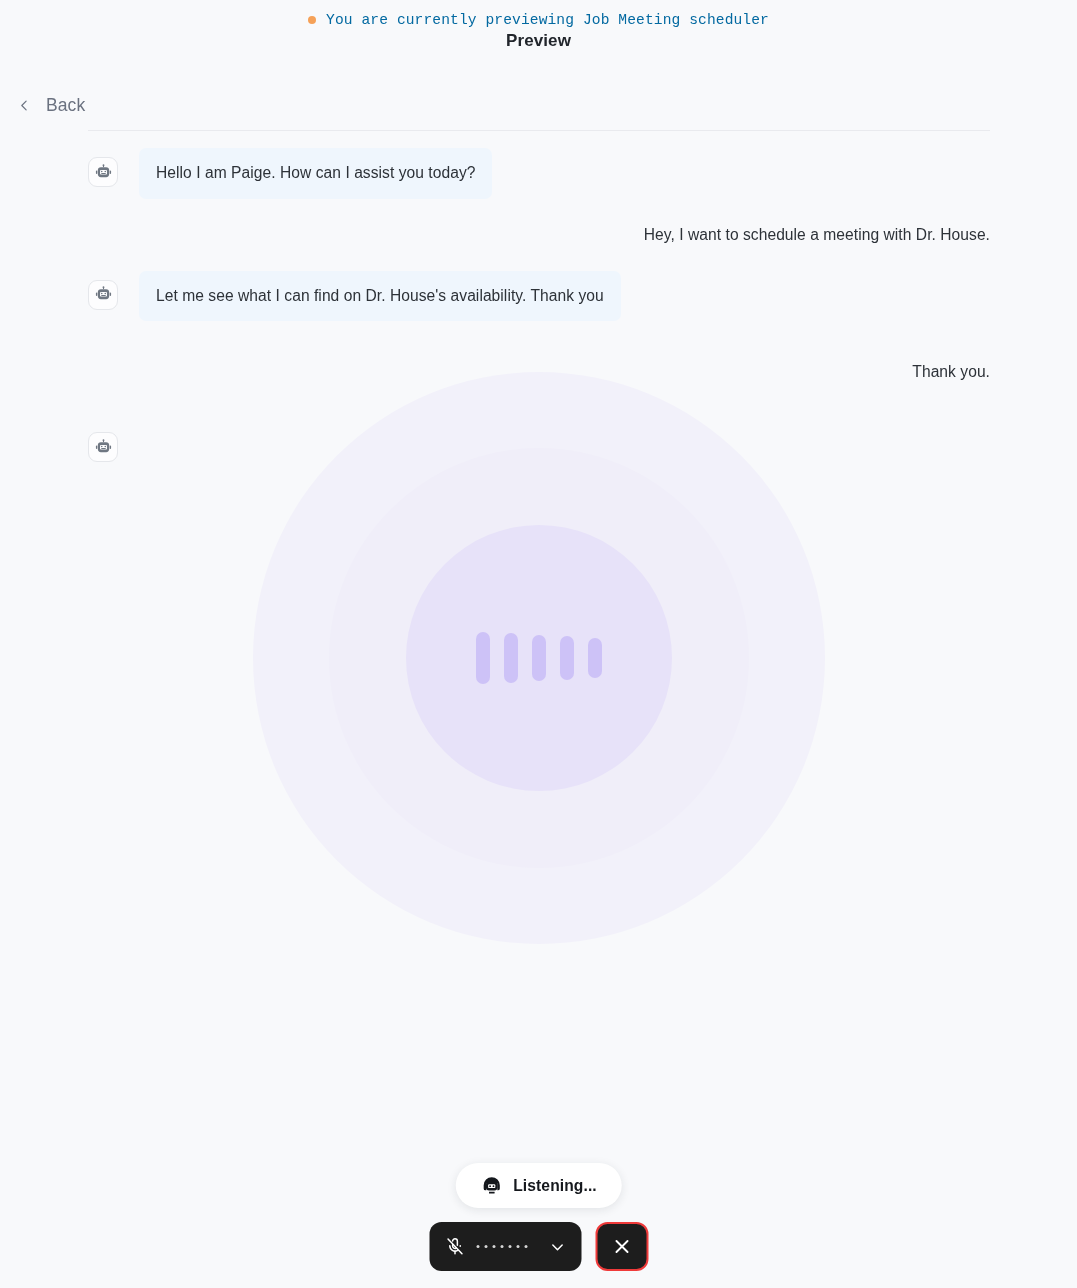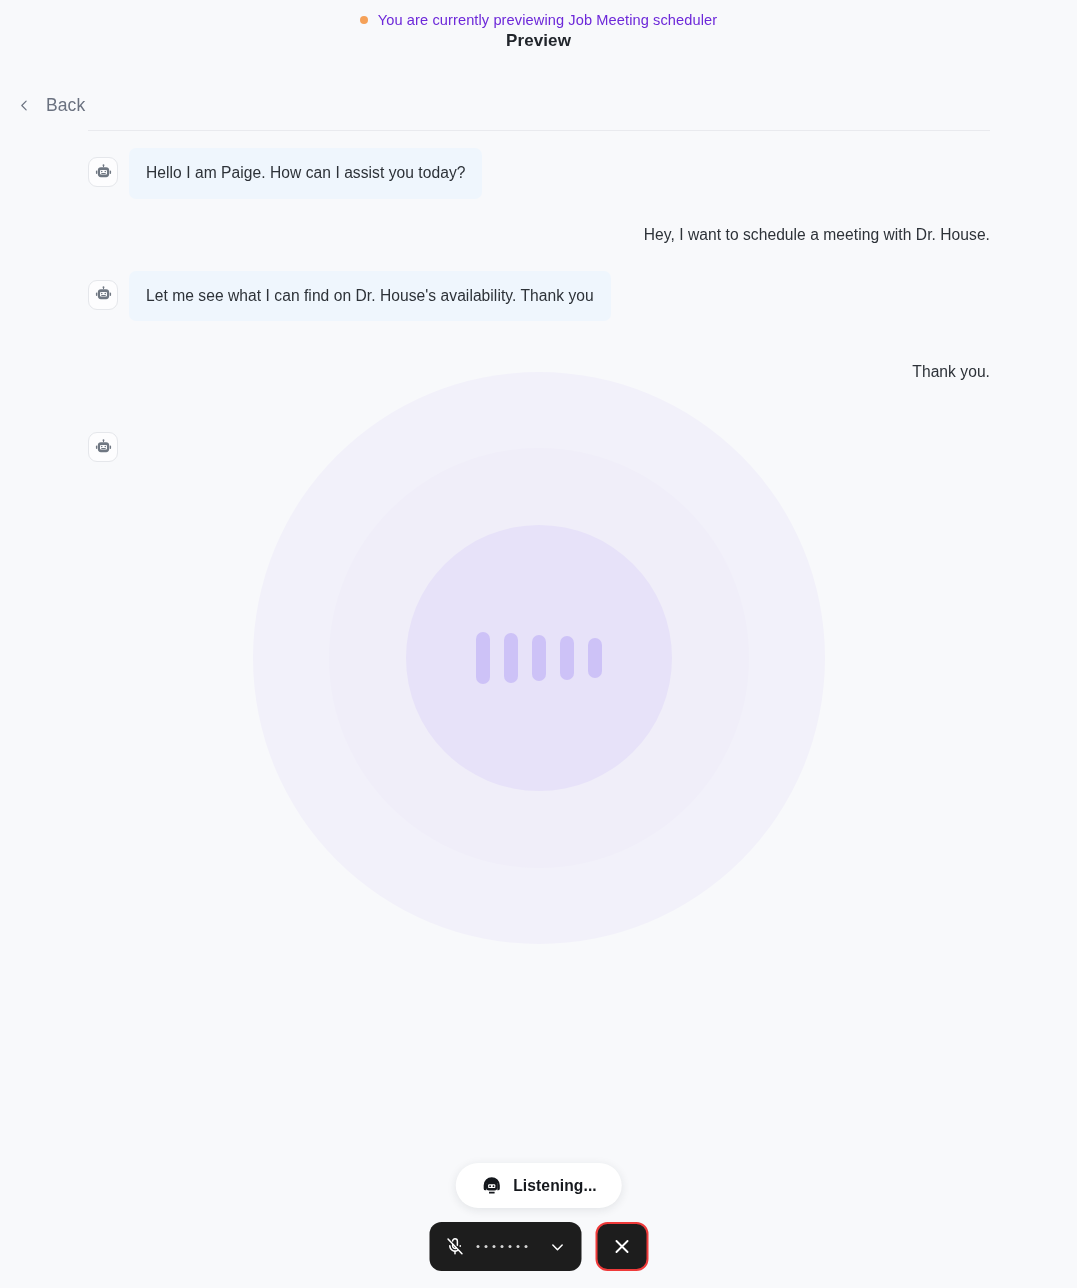--- a/index.html
+++ b/index.html
@@ -25,23 +25,24 @@
     padding-top: 9px;
     text-align: center;
     z-index: 6;
   }
   .preview-notice {
     display: flex;
     align-items: center;
     justify-content: center;
     gap: 10px;
     font-size: 14.6px;
-    color: #6d28d9;
+    color: #0369a1;
     letter-spacing: .1px;
     line-height: 22px;
+    font-family: Liberation Mono, monospace;
   }
   .notice-dot {
     width: 8px; height: 8px;
     border-radius: 50%;
     background: #f5a158;
     flex: 0 0 auto;
     display: block;
   }
   .preview-title {
     margin-top: 0;
@@ -134,21 +135,21 @@
 
   
   .chat {
     position: absolute;
     top: 148px;
     left: 88px;
     width: 902px;
     z-index: 4;
   }
   .msg-row { display: flex; width: 100%; margin-bottom: 22px; }
-  .msg-row.bot { align-items: flex-start; gap: 11px; }
+  .msg-row.bot { align-items: flex-start; gap: 21px; }
   .msg-row.user { justify-content: flex-end; align-items: center; }
 
   .bot-avatar {
     flex: 0 0 auto;
     width: 30px; height: 30px;
     border-radius: 9px;
     border: 1px solid #e5e7eb;
     background: #fdfdfe;
     display: flex;
     align-items: center;

